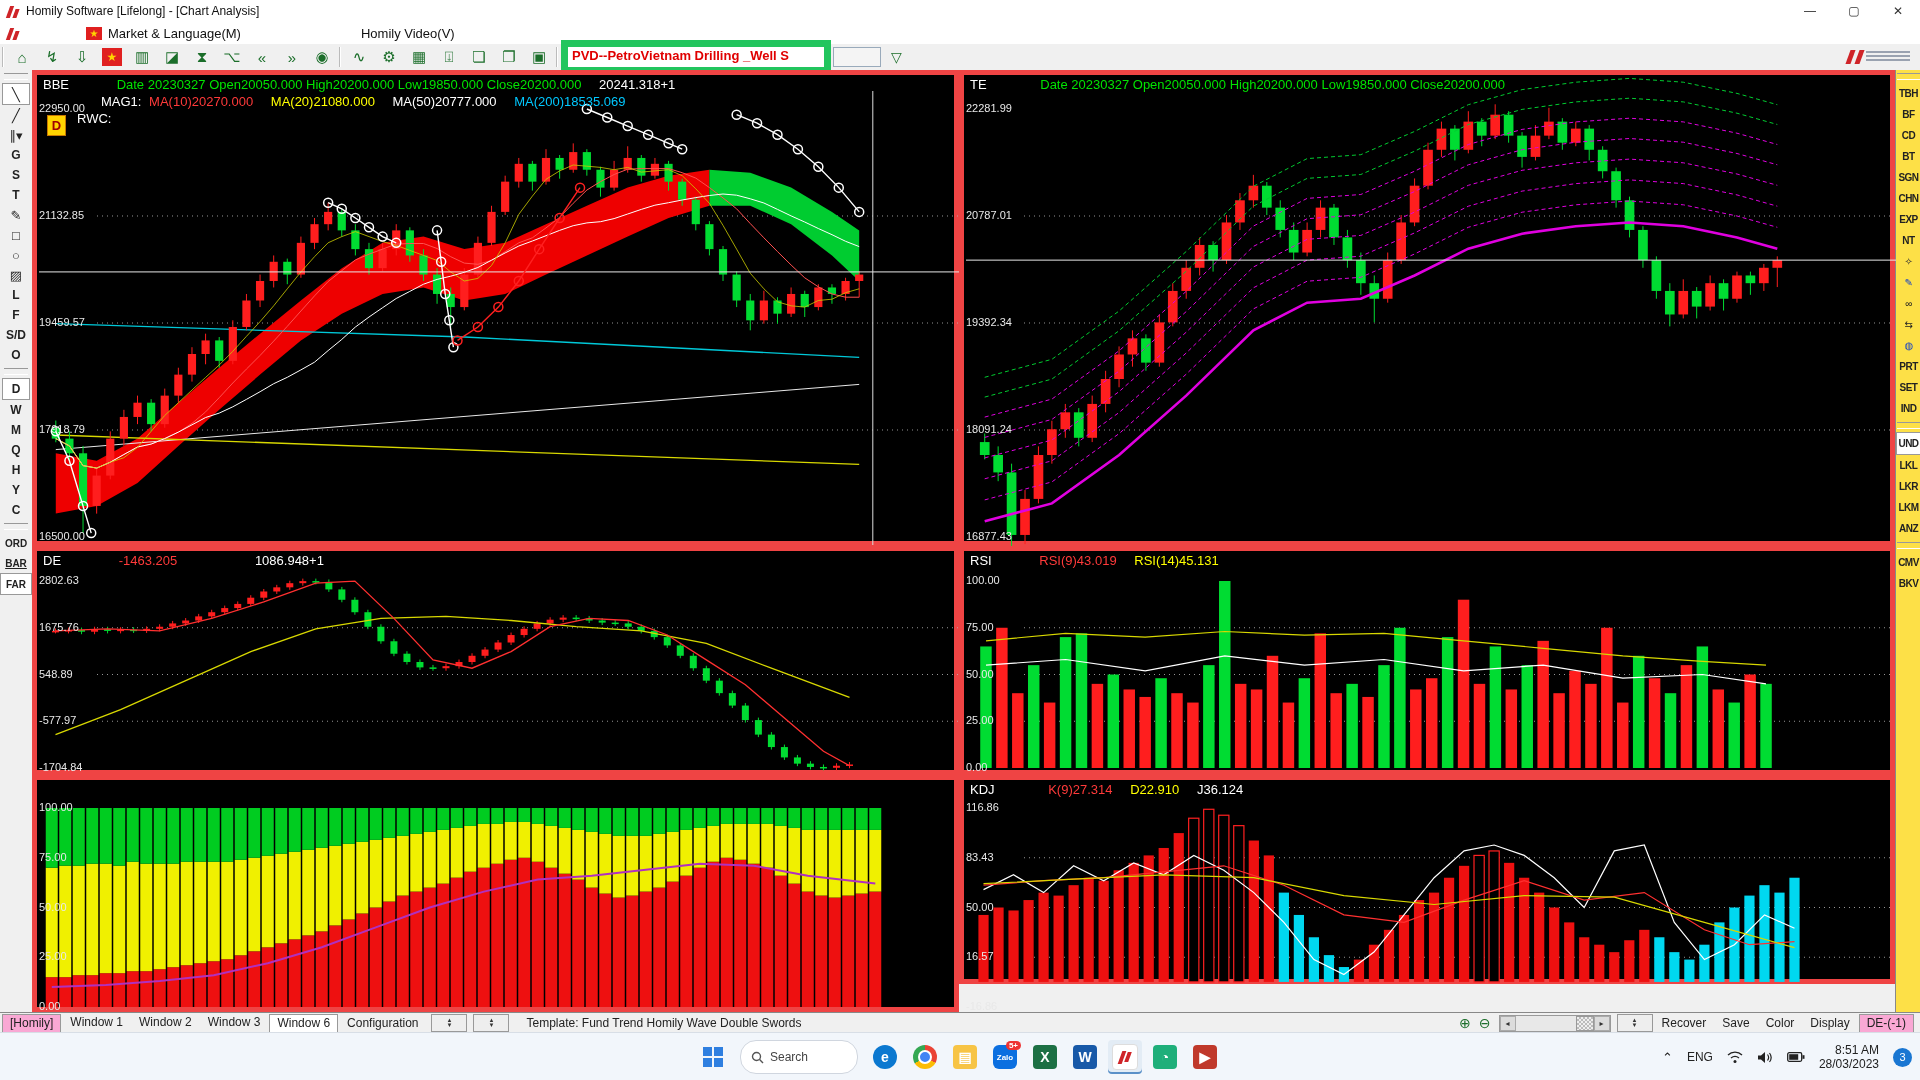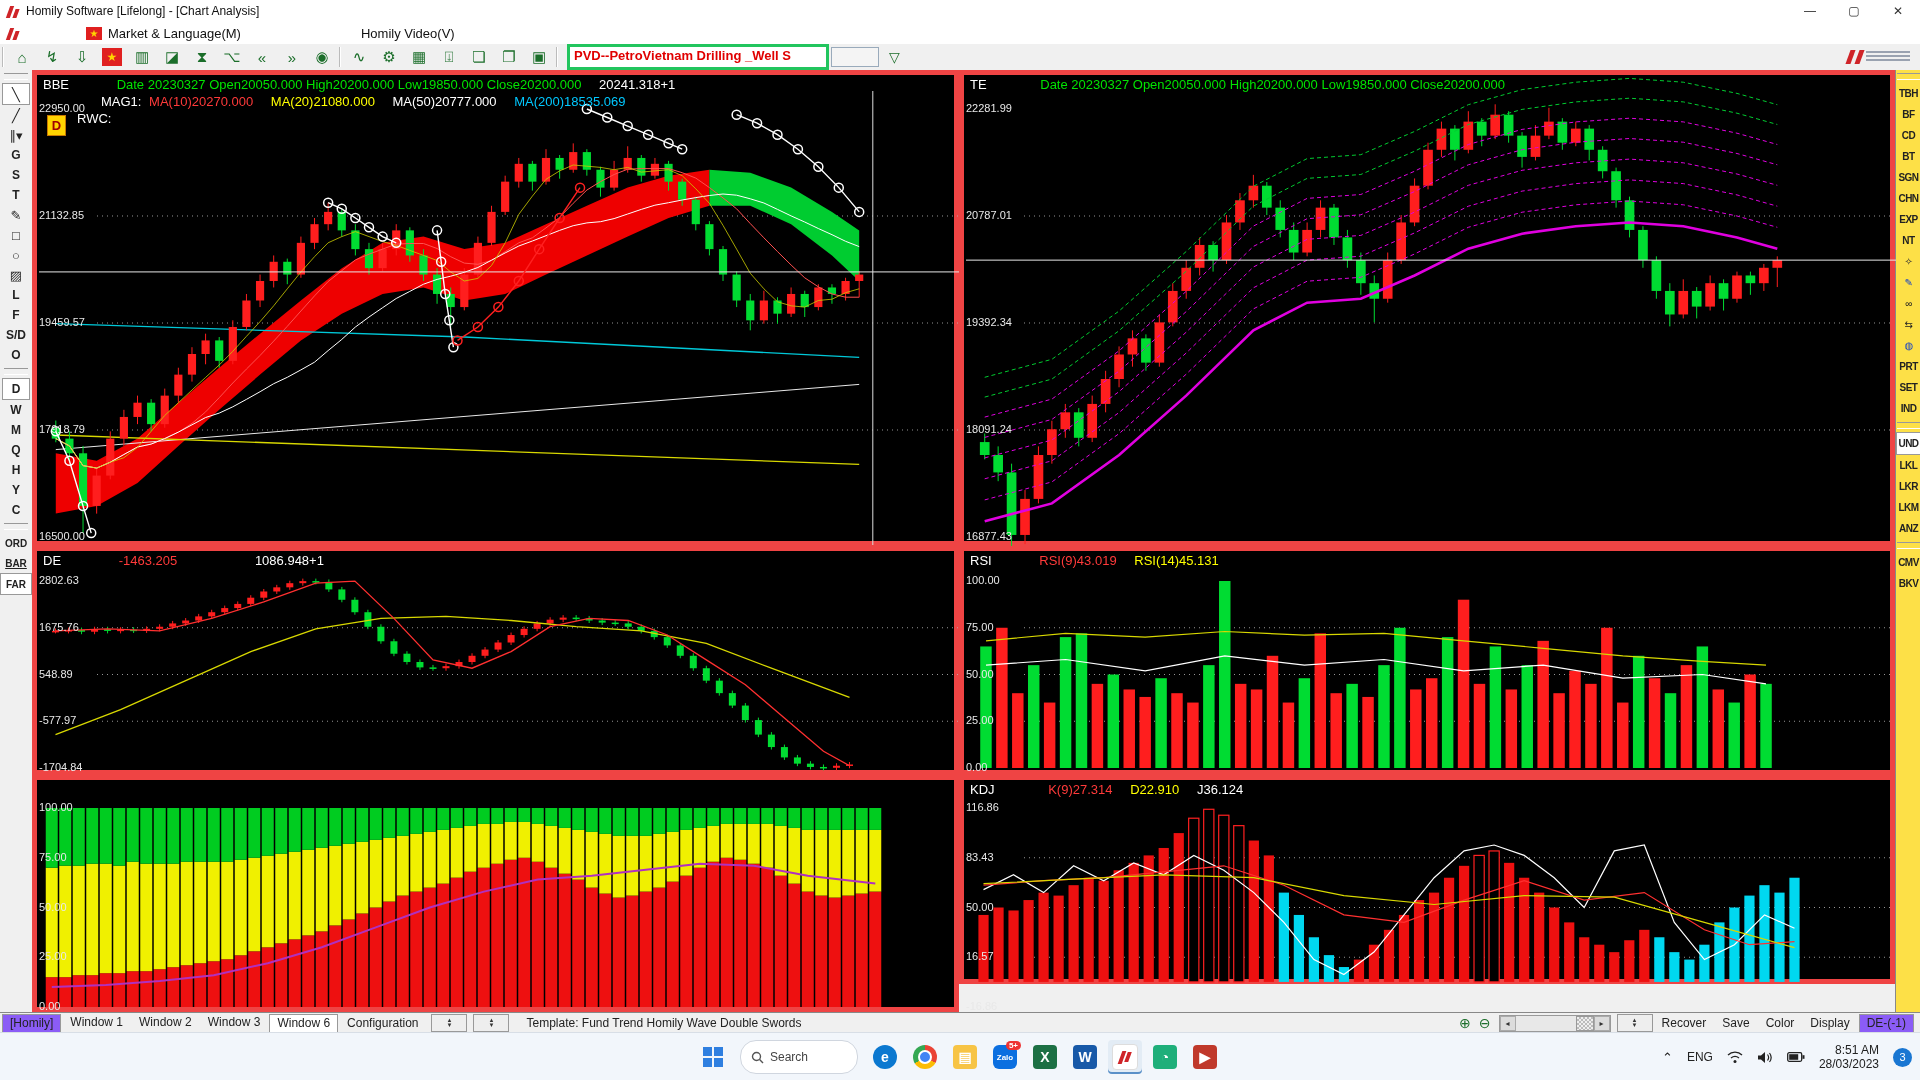--- a/index.html
+++ b/index.html
@@ -11,21 +11,21 @@
   .hlogo i:last-child{height:9px;}
   .wincaps{margin-left:auto;display:flex;}
   .wincap{width:44px;height:22px;display:flex;align-items:center;justify-content:center;color:#333;font-size:12px;}
   .menubar{position:absolute;left:0;top:22px;width:1920px;height:22px;background:#ffffff;display:flex;align-items:center;font-size:13px;color:#111;border-bottom:1px solid #d8d8d8;}
   .menubar span.mi{margin-left:26px;white-space:nowrap;}
   .flagchip{display:inline-flex;align-items:center;justify-content:center;width:16px;height:13px;background:#e02020;color:#ffd400;font-size:10px;margin-left:60px;margin-right:6px;}
   .toolbar{position:absolute;left:0;top:44px;width:1920px;height:26px;background:#f0f0f0;border-bottom:1px solid #a8a8a8;display:flex;align-items:center;}
   .tsep{width:1px;height:20px;background:#bbb;margin:0 4px 0 2px;box-shadow:1px 0 0 #fff;}
   .tbtn{min-width:28px;height:22px;display:flex;align-items:center;justify-content:center;color:#1b6e2a;font-size:15px;margin:0 1px;}
   .tbtn.flag{background:#e02020;color:#ffd400;width:20px;min-width:20px;height:18px;font-size:12px;margin:0 5px;}
-  .symbolbox{width:248px;height:18px;border:3px solid #22c55e;background:#fff;color:#e00000;font-weight:bold;font-size:13px;padding:1px 4px;margin-left:6px;white-space:nowrap;overflow:hidden;}
+  .symbolbox{width:248px;height:18px;border:7px solid #22c55e;background:#fff;color:#e00000;font-weight:bold;font-size:13px;padding:1px 4px;white-space:nowrap;overflow:hidden;}
   .symbolbox2{width:46px;height:18px;border:1px solid #9ab;background:#f4f4f4;margin-left:2px;}
   .drop{color:#1b6e2a;font-size:14px;margin-left:10px;}
   .brandmark{margin-left:auto;margin-right:10px;display:flex;align-items:center;gap:4px;}
   .brandmark .bl{width:5px;height:14px;background:#cf2428;transform:skewX(-20deg);}
   .brandmark .txt{width:44px;height:12px;background:repeating-linear-gradient(#9aa2b0 0 2px,transparent 2px 4px);}
   
   .sideL{position:absolute;left:0;top:70px;width:32px;height:942px;background:#f0f0f0;border-right:1px solid #888;display:flex;flex-direction:column;align-items:center;font-size:12px;color:#222;}
   .sideR{position:absolute;left:1895px;top:70px;width:25px;height:942px;background:#fde047;border-left:1px solid #888;display:flex;flex-direction:column;align-items:center;font-size:10px;color:#222;}
   .sitem{width:26px;height:20px;display:flex;align-items:center;justify-content:center;font-weight:bold;cursor:default;}
   .sideR .sitem{width:23px;height:21px;font-size:10px;letter-spacing:-0.5px;}
@@ -37,21 +37,21 @@
   .panel svg{position:absolute;left:0;top:0;}
   .phrow{position:absolute;left:6px;white-space:nowrap;font-size:13px;z-index:5;}
   .phrow span{margin-right:14px;}
   .pname{color:#fff;}
   .grn{color:#00e400;} .red{color:#ff3a3a;} .yel{color:#ffff00;} .cyn{color:#00c8ff;} .wht{color:#fff;}
   .axis{position:absolute;left:2px;color:#e8e8e8;font-size:11px;z-index:4;}
   .dbadge{position:absolute;left:10px;top:40px;width:17px;height:19px;background:#ffd400;border:1px solid #c87800;color:#a00000;font-weight:bold;font-size:13px;display:flex;align-items:center;justify-content:center;z-index:6;}
   
   .statusbar{position:absolute;left:0;top:1012px;width:1920px;height:20px;background:#f0f0f0;border-top:1px solid #888;display:flex;align-items:center;font-size:12px;color:#222;}
   .sbtn{height:17px;display:flex;align-items:center;padding:0 7px;margin-left:2px;white-space:nowrap;}
-  .sbtn.box{border:1px solid #999;background:#8b5cf6;}
+  .sbtn.box{border:1px solid #999;background:#f9a8d4;}
   .sbtn.sel{border:1px solid #999;background:#fff;}
   .spin{width:34px;height:16px;border:1px solid #999;background:#eee;display:flex;flex-direction:column;align-items:center;justify-content:center;font-size:6px;color:#333;line-height:5px;margin-left:6px;}
   .zoomglyph{color:#1b6e2a;font-size:14px;margin-left:8px;}
   .hscroll{width:110px;height:15px;border:1px solid #999;background:#e8e8e8;display:flex;align-items:center;margin-left:8px;}
   .hscroll .arr{width:14px;height:13px;background:#dcdcdc;border:1px solid #aaa;font-size:8px;display:flex;align-items:center;justify-content:center;color:#333;}
   .hscroll .thumb{width:16px;height:13px;margin-left:auto;background:repeating-conic-gradient(#bbb 0 25%,#eee 0 50%) 0 0/4px 4px;border:1px solid #999;}
   
   .taskbar{position:absolute;left:0;top:1032px;width:1920px;height:48px;background:#f2f6fb;border-top:1px solid #d8dee6;display:flex;align-items:center;}
   .tb-center{position:absolute;left:696px;display:flex;align-items:center;gap:10px;}
   .startbtn{width:34px;height:34px;display:flex;align-items:center;justify-content:center;border-radius:4px;}

